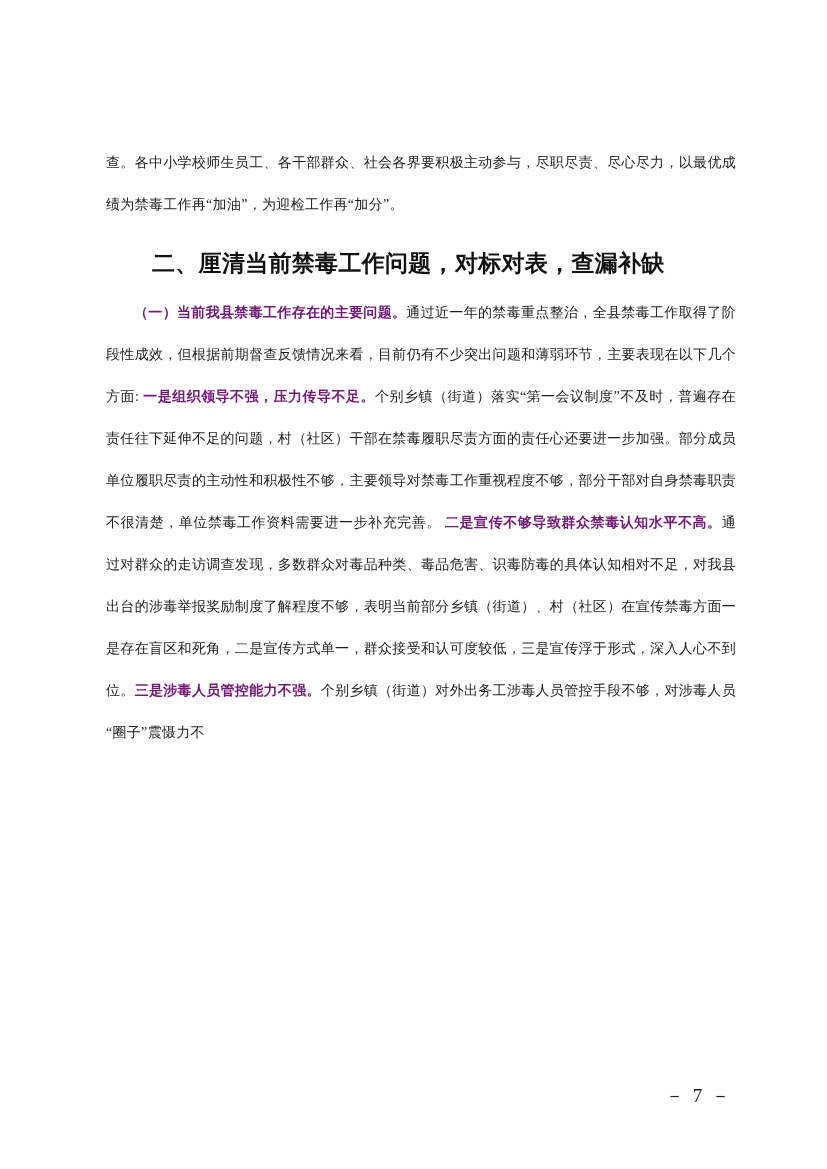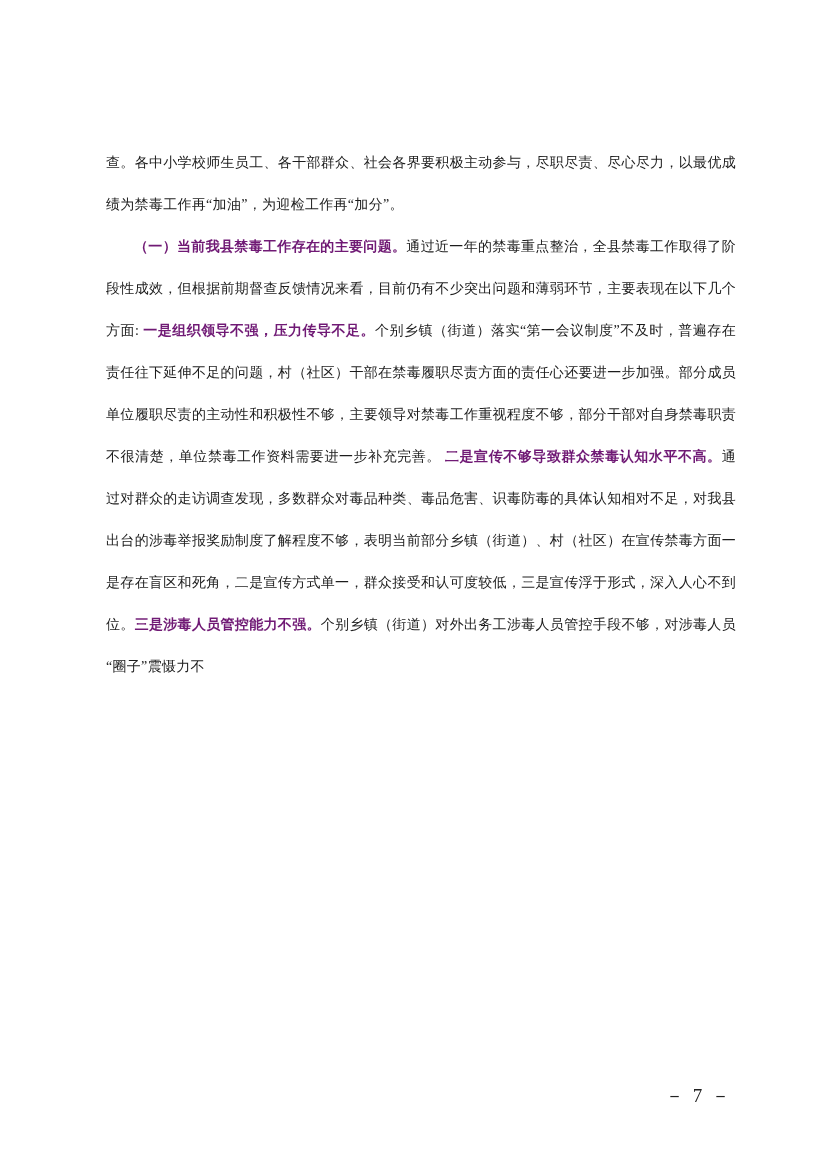--- a/index.html
+++ b/index.html
@@ -60,19 +60,20 @@
   }
 </style>
 </head>
 <body>
 
 <div class="page">
   <div class="text-block">
 
     <p class="body-text para-continuation">查。各中小学校师生员工、各干部群众、社会各界要积极主动参与，尽职尽责、尽心尽力，以最优成绩为禁毒工作再“加油”，为迎检工作再“加分”。</p>
 
+    <h2 class="section-heading">二、厘清当前禁毒工作问题，对标对表，查漏补缺</h2>
 
     <p class="body-text para-main"><span class="run-bold">（一）当前我县禁毒工作存在的主要问题。</span><span>通过近一年的禁毒重点整治，全县禁毒工作取得了阶段性成效，但根据前期督查反馈情况来看，目前仍有不少突出问题和薄弱环节，主要表现在以下几个方面: </span><span class="run-bold">一是组织领导不强，压力传导不足。</span><span>个别乡镇（街道）落实“第一会议制度”不及时，普遍存在责任往下延伸不足的问题，村（社区）干部在禁毒履职尽责方面的责任心还要进一步加强。部分成员单位履职尽责的主动性和积极性不够，主要领导对禁毒工作重视程度不够，部分干部对自身禁毒职责不很清楚，单位禁毒工作资料需要进一步补充完善。 </span><span class="run-bold">二是宣传不够导致群众禁毒认知水平不高。</span><span>通过对群众的走访调查发现，多数群众对毒品种类、毒品危害、识毒防毒的具体认知相对不足，对我县出台的涉毒举报奖励制度了解程度不够，表明当前部分乡镇（街道）、村（社区）在宣传禁毒方面一是存在盲区和死角，二是宣传方式单一，群众接受和认可度较低，三是宣传浮于形式，深入人心不到位。</span><span class="run-bold">三是涉毒人员管控能力不强。</span><span>个别乡镇（街道）对外出务工涉毒人员管控手段不够，对涉毒人员“圈子”震慑力不</span></p>
 
   </div>
 
   <div class="page-number">－ 7 －</div>
 </div>
 
 </body></html>

